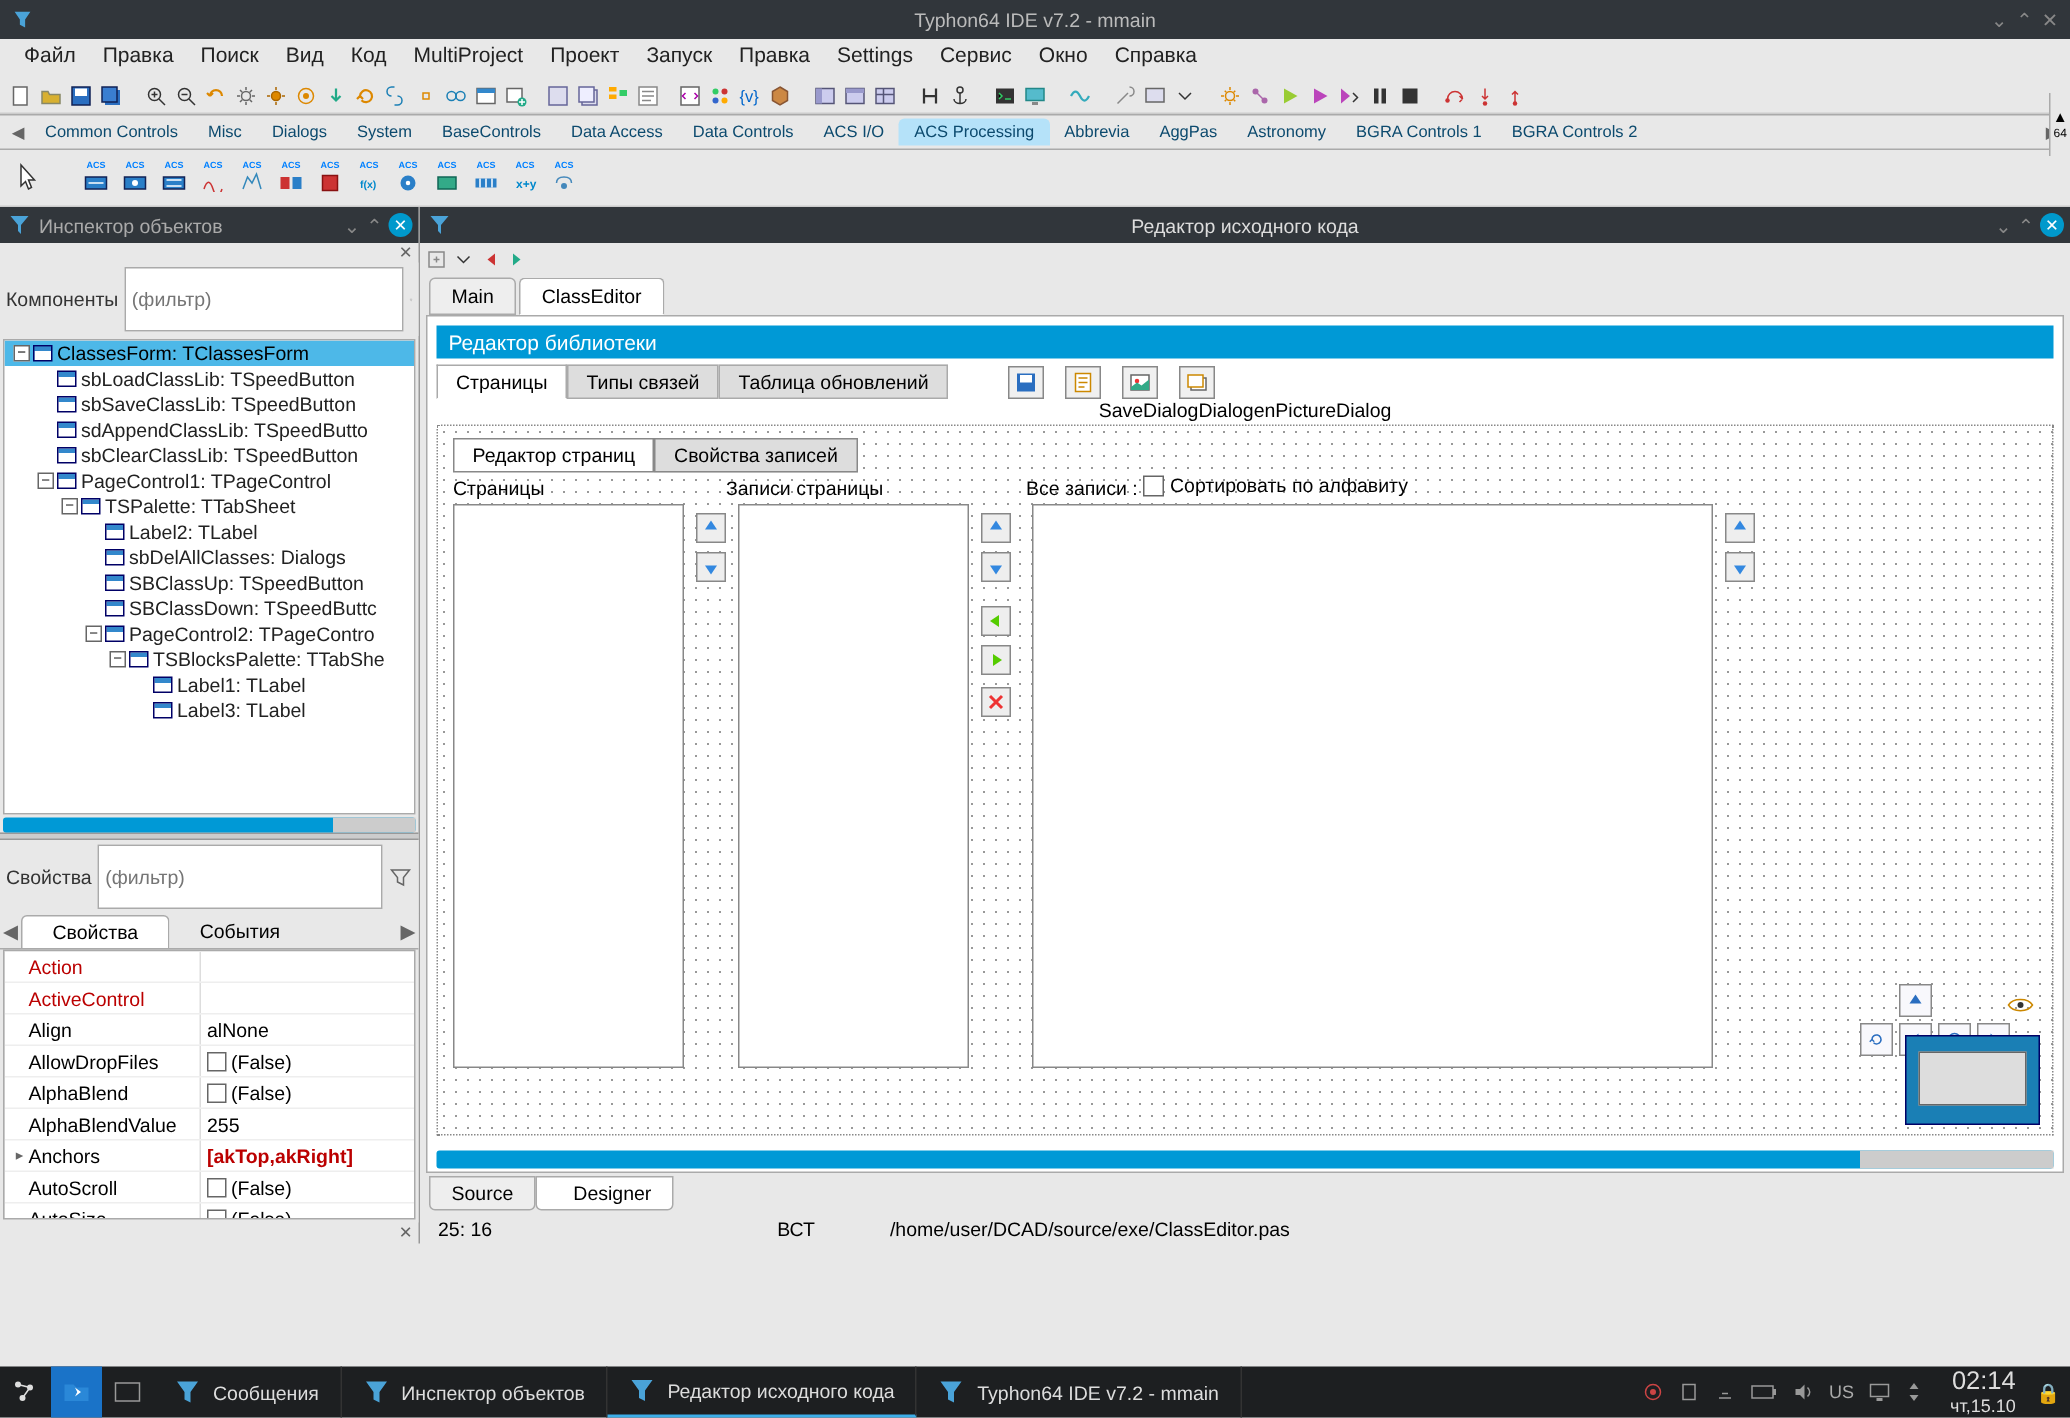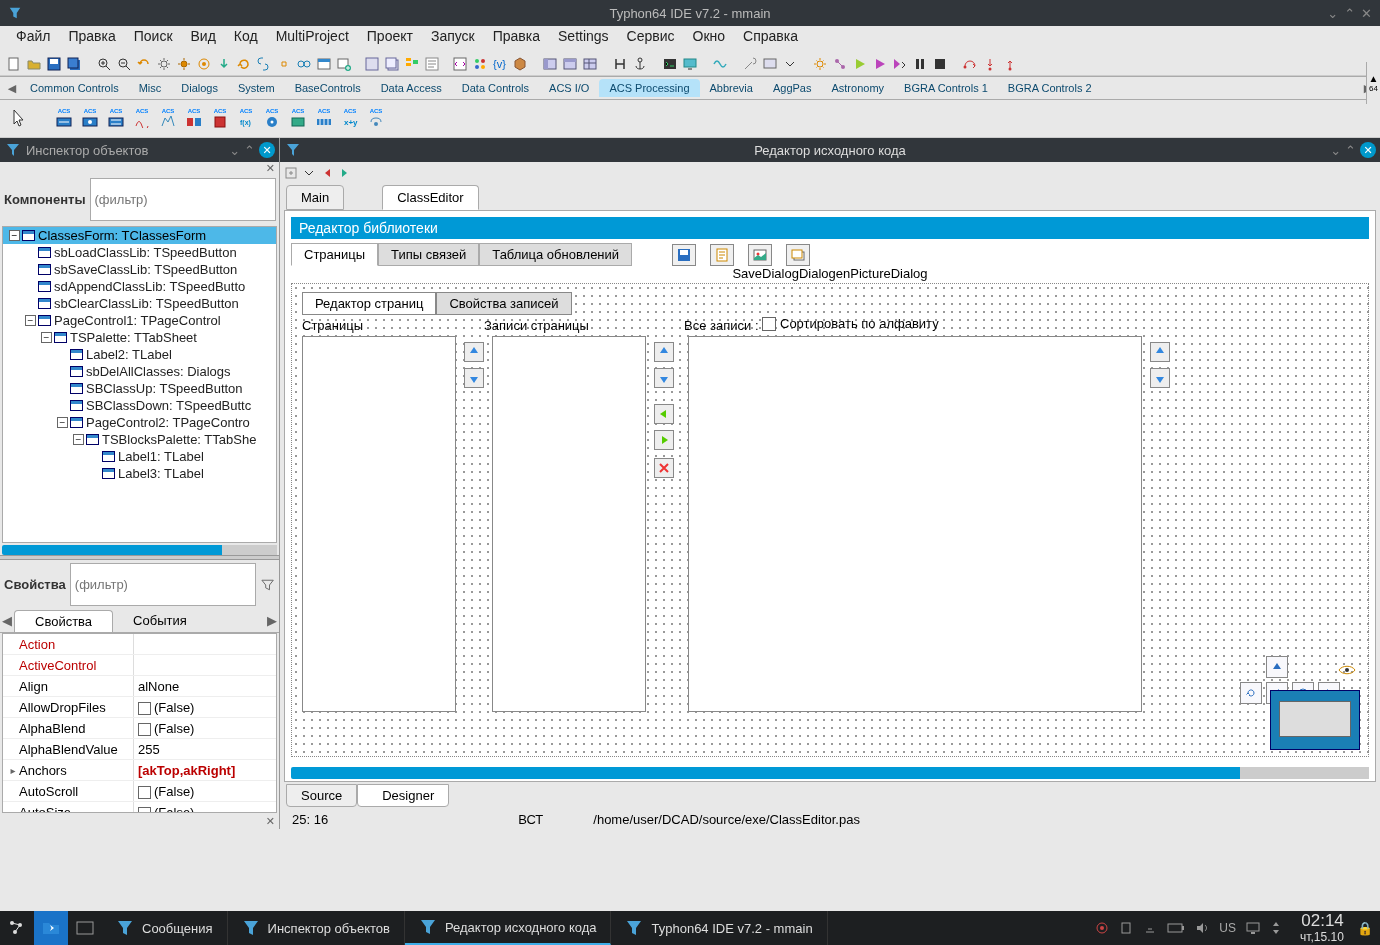--- a/index.html
+++ b/index.html
@@ -23,52 +23,52 @@
 
 .workspace { display: flex; height: 691px; }
 .left-panel { width: 280px; background: #e8e8e8; display: flex; flex-direction: column; border-right: 1px solid #999; }
 .panel-header { background: #31363b; height: 24px; display: flex; align-items: center; color: #aaa; font-size: 13px; padding: 0 6px; position: relative; }
 .panel-header .funnel { width: 14px; height: 14px; margin-right: 6px; }
 .panel-header .hdr-icons { position: absolute; right: 4px; display: flex; gap: 4px; align-items: center; }
 .panel-header .close-circle { width: 16px; height: 16px; background: #0099cc; border-radius: 50%; display: flex; align-items: center; justify-content: center; color: #fff; font-size: 11px; }
 
 .obj-inspector-top { flex: 1; display: flex; flex-direction: column; min-height: 0; }
 .filter-row { display: flex; align-items: center; padding: 3px 4px; background: #e8e8e8; gap: 4px; }
-.filter-row .lbl { font-size: 13px; color: #333; font-weight: bold; }
+.filter-row .lbl { font-size: 13px; color: #333; }
 .filter-row input { flex: 1; border: 1px solid #aaa; padding: 13px 4px; font-size: 13px; background: #fff; }
 .tree { flex: 1; background: #fff; border: 1px solid #aaa; margin: 2px; overflow: auto; font-size: 13px; }
 .tree-item { padding: 1px 2px; white-space: nowrap; color: #222; display: flex; align-items: center; }
 .tree-item.selected { background: #4db8e8; color: #000; }
 .tree-indent { display: inline-block; }
 .tree-toggle { width: 11px; height: 11px; border: 1px solid #666; display: inline-flex; align-items: center; justify-content: center; font-size: 10px; background: #fff; margin-right: 2px; line-height: 1; }
 .tree-form-icon { display: inline-block; width: 13px; height: 11px; background: linear-gradient(#3388cc 0 3px, #fff 3px); border: 1px solid #006; margin-right: 3px; }
 
 .splitter-h { height: 5px; background: #ccc; cursor: row-resize; border-top: 1px solid #999; border-bottom: 1px solid #999; }
 
 .obj-inspector-bottom { height: 255px; display: flex; flex-direction: column; background: #e8e8e8; }
 .prop-tabs { display: flex; align-items: center; height: 24px; background: #e8e8e8; border-bottom: 1px solid #aaa; }
 .prop-tabs .tab { padding: 3px 20px; font-size: 13px; }
 .prop-tabs .tab.active { background: #fff; border: 1px solid #aaa; border-bottom: none; border-radius: 4px 4px 0 0; }
 .prop-tabs .arrow { width: 14px; text-align: center; color: #666; }
 .prop-grid { flex: 1; background: #fff; border: 1px solid #aaa; margin: 0 2px 2px; overflow: auto; }
 .prop-row { display: flex; height: 21px; border-bottom: 1px solid #eee; }
 .prop-name { width: 130px; padding: 2px 4px; font-size: 13px; display: flex; align-items: center; }
-.prop-value { flex: 1; padding: 2px 4px; font-size: 13px; display: flex; align-items: flex-end; border-left: 1px solid #ddd; }
+.prop-value { flex: 1; padding: 2px 4px; font-size: 13px; display: flex; align-items: center; border-left: 1px solid #ddd; }
 .prop-name.red { color: #b00; }
 .prop-value.red { color: #b00; font-weight: bold; }
 .prop-expand { width: 12px; display: inline-flex; align-items: center; justify-content: center; font-size: 10px; color: #666; }
 .checkbox-box { width: 13px; height: 13px; border: 1px solid #666; background: #fff; margin-right: 3px; display: inline-block; }
 
 .right-panel { flex: 1; display: flex; flex-direction: column; background: #e8e8e8; }
 .editor-header { background: #31363b; height: 24px; display: flex; align-items: center; justify-content: center; color: #ddd; font-size: 13px; position: relative; }
 .editor-toolbar { height: 22px; display: flex; align-items: center; padding: 0 4px; gap: 4px; background: #e8e8e8; }
 .nav-arrow { width: 14px; height: 14px; }
 .editor-tabs { height: 26px; display: flex; align-items: flex-end; padding: 0 6px; background: #e8e8e8; }
 .editor-tabs .tab { padding: 4px 14px; font-size: 13px; border: 1px solid #aaa; background: #eee; border-radius: 4px 4px 0 0; margin-right: 2px; }
-.editor-tabs .tab.active { background: #fff; border-bottom: 1px solid #fff; margin-left: 36px; }
+.editor-tabs .tab.active { background: #fff; border-bottom: 1px solid #fff; }
 
 .form-designer { flex: 1; background: #fff; position: relative; margin: 0 4px; border: 1px solid #aaa; display: flex; flex-direction: column; }
 .form-title { background: #0099d6; color: #fff; padding: 3px 8px; font-size: 14px; margin: 6px 6px 4px; }
 .inner-tabs { display: flex; margin: 0 6px; }
 .inner-tabs .tab { padding: 3px 12px; font-size: 13px; border: 1px solid #aaa; background: #ddd; }
 .inner-tabs .tab.active { background: #fff; border-bottom: 1px solid #fff; }
 .inner-btn { width: 24px; height: 22px; border: 1px solid #888; background: #f0f0f0; display: flex; align-items: center; justify-content: center; }
 .design-surface { flex: 1; margin: 0 6px 6px; background-image: radial-gradient(circle, #999 1px, transparent 1px); background-size: 8px 8px; position: relative; border: 1px dotted #888; }
 .sub-tabs { display: flex; position: absolute; top: 8px; left: 10px; }
 .sub-tabs .tab { padding: 3px 12px; font-size: 13px; background: #ddd; border: 1px solid #888; }

